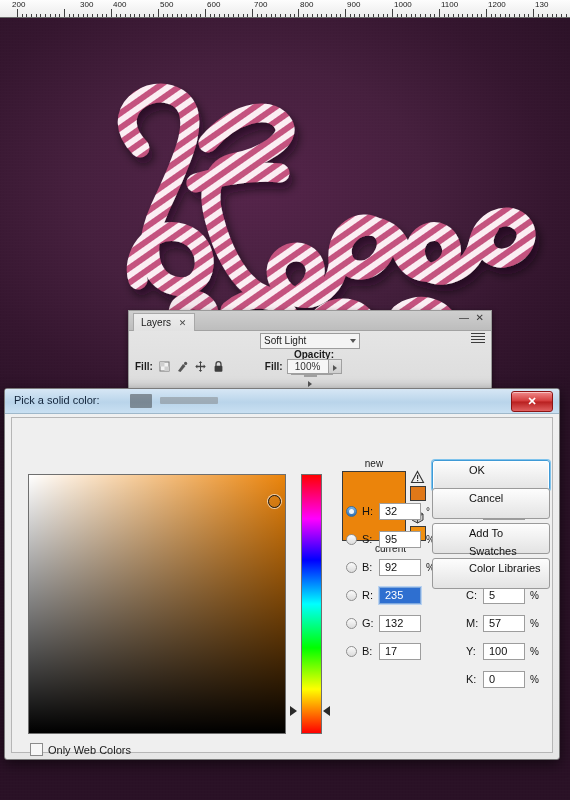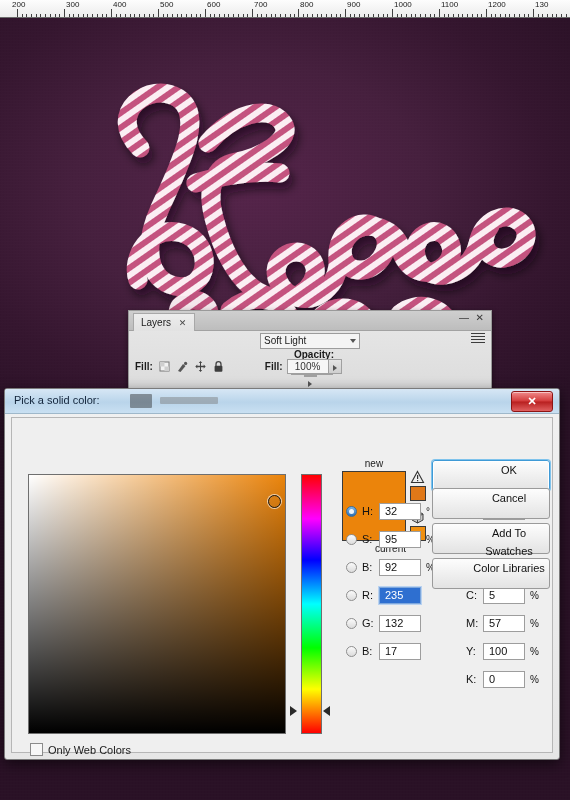--- a/index.html
+++ b/index.html
@@ -116,21 +116,21 @@
   .fbox{width:42px;height:17px;background:#fff;border:1px solid #9d9d9d;
     font-size:11px;line-height:15px;padding-left:5px;box-sizing:border-box;color:#111;}
   .fbox.sel{background:#2e6fd0;color:#fff;border-color:#7da7dd;
     box-shadow:0 0 0 1px #b9d2f0;font-weight:normal;}
   .funit{margin-left:5px;font-size:10px;color:#131313;}
   .hexbox{width:62px;height:17px;background:#fff;border:1px solid #9d9d9d;
     font-size:11px;line-height:15px;padding-left:5px;box-sizing:border-box;color:#111;}
   
   .pbtn{position:absolute;width:118px;height:31px;font-size:11px;color:#101010;
     background:linear-gradient(#fdfdfd,#e3e3e3);border:1px solid #9a9a9a;border-radius:3px;
-    text-align:center;line-height:18px;box-sizing:border-box;padding-left:36px;}
+    line-height:18px;box-sizing:border-box;padding-left:36px;}
   .pbtn.focus{border-color:#3f9ad6;box-shadow:0 0 0 1px #7fc3ec, inset 0 0 0 1px #fff;}
 </style>
 </head>
 <body>
 
 <div id="canvas-area">
   <div id="canvas-noise"></div>
   <svg id="artwork" viewBox="0 0 570 320" preserveAspectRatio="none">
     <defs>
       <pattern id="stripe" width="12" height="12" patternUnits="userSpaceOnUse" patternTransform="rotate(55)">
@@ -166,21 +166,21 @@
     <div class="rtick min" style="left: 22px;"></div>
     <div class="rtick min" style="left: 26px;"></div>
     <div class="rtick min" style="left: 31px;"></div>
     <div class="rtick min" style="left: 36px;"></div>
     <div class="rtick min" style="left: 40px;"></div>
     <div class="rtick min" style="left: 45px;"></div>
     <div class="rtick min" style="left: 50px;"></div>
     <div class="rtick min" style="left: 55px;"></div>
     <div class="rtick min" style="left: 59px;"></div>
     <div class="rtick maj" style="left: 64px;"></div>
-    <div class="rlab" style="left: 66px; text-align: center;">300</div>
+    <div class="rlab" style="left: 80px; text-align: center;">300</div>
     <div class="rtick min" style="left: 69px;"></div>
     <div class="rtick min" style="left: 73px;"></div>
     <div class="rtick min" style="left: 78px;"></div>
     <div class="rtick min" style="left: 83px;"></div>
     <div class="rtick min" style="left: 87px;"></div>
     <div class="rtick min" style="left: 92px;"></div>
     <div class="rtick min" style="left: 97px;"></div>
     <div class="rtick min" style="left: 102px;"></div>
     <div class="rtick min" style="left: 106px;"></div>
     <div class="rtick maj" style="left: 111px;"></div>

